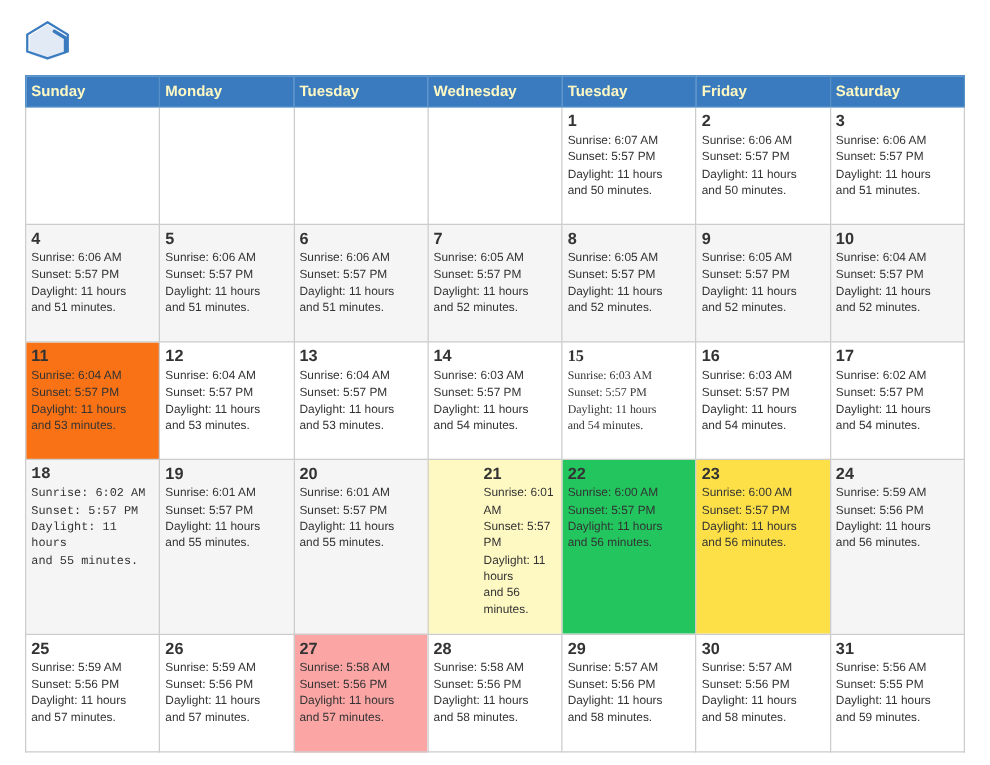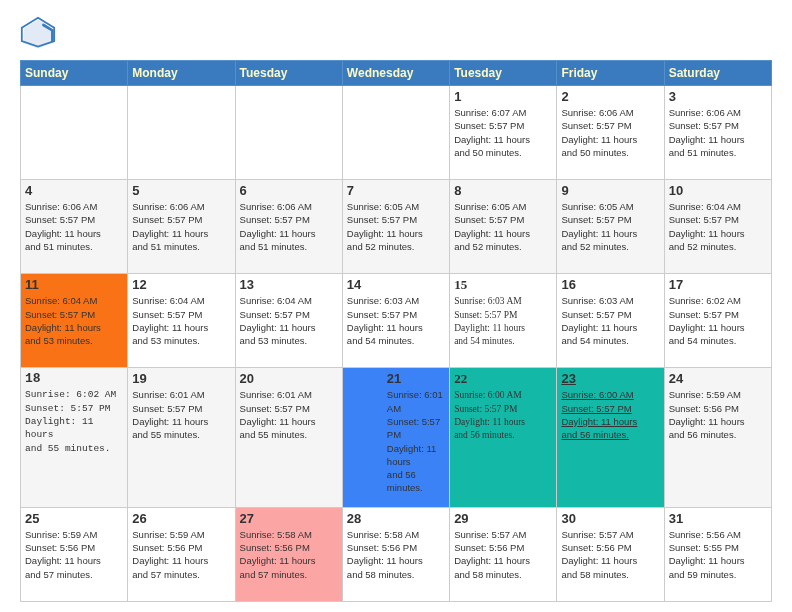--- a/index.html
+++ b/index.html
@@ -287,35 +287,35 @@
 Daylight: 11 hours
 and 55 minutes.</div>
           </td>
           <td style="background: rgb(245, 245, 245);">
             <span class="day-num">20</span>
             <div class="cell-info" style="white-space: pre-line;">Sunrise: 6:01 AM
 Sunset: 5:57 PM
 Daylight: 11 hours
 and 55 minutes.</div>
           </td>
-          <td style="background: #3b82f6; padding-left: 44px;">
+          <td style="background: #fef9c3; padding-left: 44px;">
             <span class="day-num">21</span>
             <div class="cell-info" style="white-space: pre-line;">Sunrise: 6:01 AM
 Sunset: 5:57 PM
 Daylight: 11 hours
 and 56 minutes.</div>
           </td>
-          <td style="background: #14b8a6; font-family: Liberation Serif, serif;">
+          <td style="background: #22c55e;">
             <span class="day-num">22</span>
             <div class="cell-info" style="white-space: pre-line;">Sunrise: 6:00 AM
 Sunset: 5:57 PM
 Daylight: 11 hours
 and 56 minutes.</div>
           </td>
-          <td style="background: #14b8a6; text-decoration: underline;">
+          <td style="background: #fde047;">
             <span class="day-num">23</span>
             <div class="cell-info" style="white-space: pre-line;">Sunrise: 6:00 AM
 Sunset: 5:57 PM
 Daylight: 11 hours
 and 56 minutes.</div>
           </td>
           <td style="background: rgb(245, 245, 245);">
             <span class="day-num">24</span>
             <div class="cell-info" style="white-space: pre-line;">Sunrise: 5:59 AM
 Sunset: 5:56 PM

